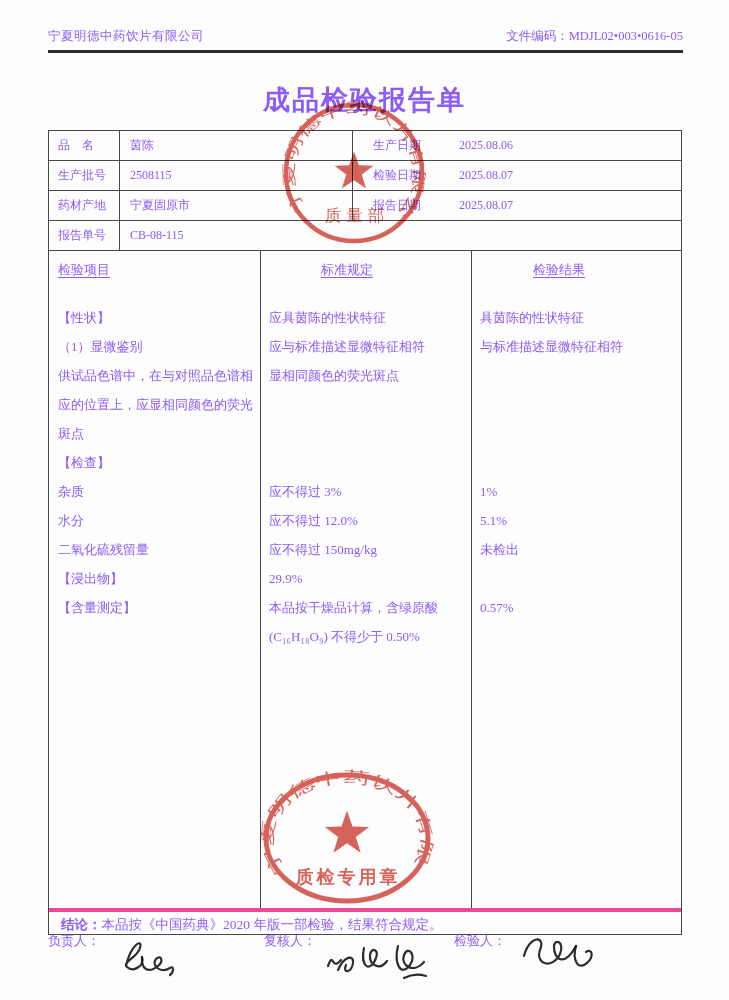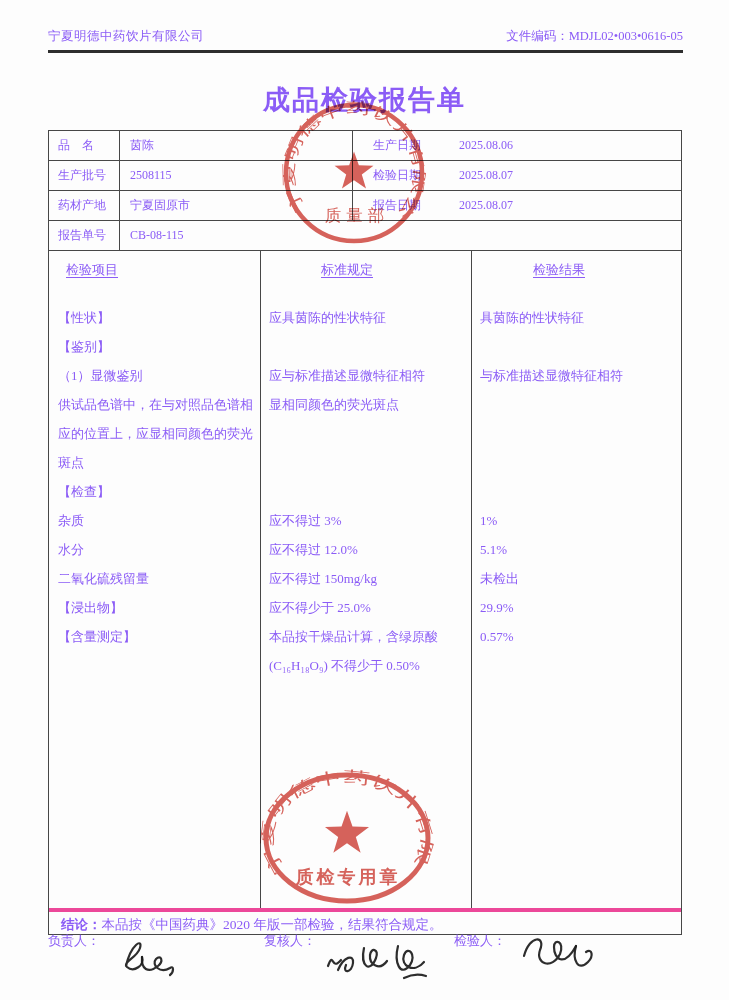--- a/index.html
+++ b/index.html
@@ -30,21 +30,21 @@
   .pl { display:inline-block; width:86px; }
   
   .spec {
     position:absolute; left:48px; top:250px; width:634px;
     border:1px solid #474747; font-size:13px;
   }
   .spec-main { position:relative; height:657px; }
   .vline { position:absolute; top:0; bottom:0; width:1px; background:#474747; }
   .v1 { left:211px; } .v2 { left:422px; }
   .sh { position:absolute; top:10px; text-decoration:underline; text-underline-offset:3px; }
-  .sh1 { left:17px; } .sh2 { left:272px; } .sh3 { left:484px; }
+  .sh1 { left:9px; } .sh2 { left:272px; } .sh3 { left:484px; }
   .srows { position:absolute; top:52px; left:0; width:100%; }
   .srow { display:grid; grid-template-columns:211px 211px 212px; }
   .srow > div { line-height:29px; white-space:pre-line; padding-left:9px; padding-right:5px; }
   .concl { border-top:4px solid #ec4899; height:26px; line-height:25px; padding-left:12px; font-size:13.5px; }
   .concl b { font-weight:bold; }
   
   .stamp { position:absolute; mix-blend-mode:multiply; opacity:.84; }
   .stamp-top    { left:280px; top:99px;  width:148px; height:148px; }
   .stamp-bottom { left:259px; top:769px; width:176px; height:138px; }
   svg text { font-family:"Liberation Serif","DejaVu Serif",serif; }
@@ -106,25 +106,20 @@
       <span class="sh sh2">标准规定</span>
       <span class="sh sh3">检验结果</span>
 
       <div class="srows">
         <div class="srow">
           <div>【性状】</div>
           <div>应具茵陈的性状特征</div>
           <div>具茵陈的性状特征</div>
         </div>
         <div class="srow">
-          <div>【鉴别】</div>
-          <div></div>
-          <div></div>
-        </div>
-        <div class="srow">
           <div>（1）显微鉴别</div>
           <div>应与标准描述显微特征相符</div>
           <div>与标准描述显微特征相符</div>
         </div>
         <div class="srow">
           <div>供试品色谱中，在与对照品色谱相
 应的位置上，应显相同颜色的荧光
 斑点</div>
           <div>显相同颜色的荧光斑点</div>
         </div>
@@ -143,21 +138,20 @@
           <div>应不得过 12.0%</div>
           <div>5.1%</div>
         </div>
         <div class="srow">
           <div>二氧化硫残留量</div>
           <div>应不得过 150mg/kg</div>
           <div>未检出</div>
         </div>
         <div class="srow">
           <div>【浸出物】</div>
-          <div>应不得少于 25.0%</div>
           <div>29.9%</div>
         </div>
         <div class="srow">
           <div>【含量测定】</div>
           <div>本品按干燥品计算，含绿原酸
 (C₁₆H₁₈O₉) 不得少于 0.50%</div>
           <div>0.57%</div>
         </div>
       </div>
     </div>

